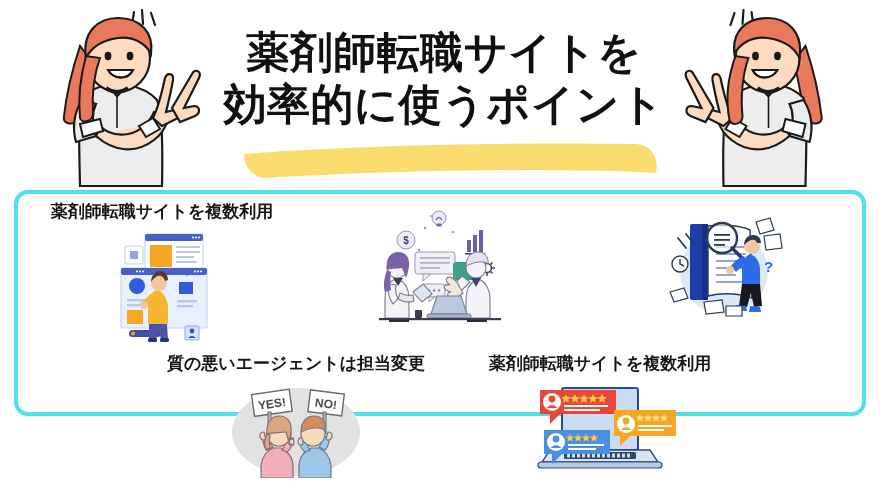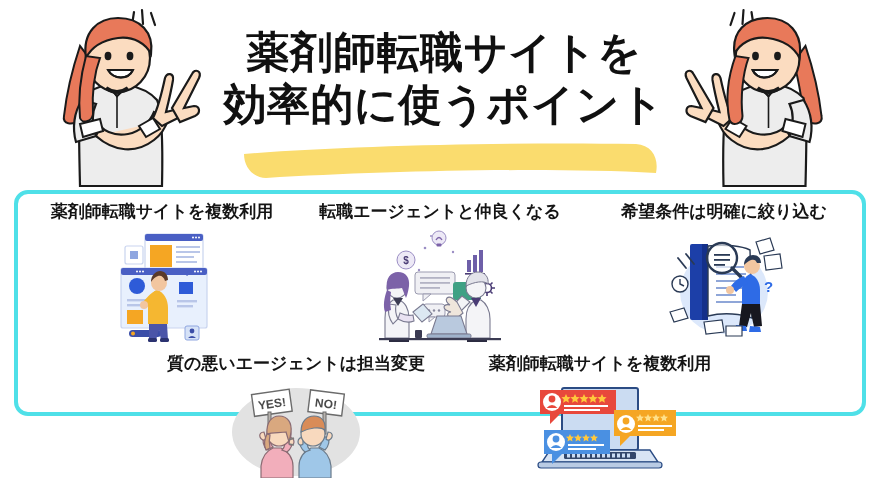--- a/index.html
+++ b/index.html
@@ -194,21 +194,20 @@
             <path d="M46 94 l18 0 l1 16 l-7 0 l-2 -10 l-3 10 l-7 0 Z" fill="#4B55A8"></path>
             <rect x="45" y="108" width="9" height="4" rx="1.6" fill="#2B3270"></rect>
             <rect x="57" y="108" width="9" height="4" rx="1.6" fill="#2B3270"></rect>
             <circle cx="56" cy="53" r="8" fill="#F2C6A0"></circle>
             <path d="M48 52 c0 -7 5 -11 9 -11 c5 0 8 4 8 9 l-3 1 c-1 -4 -4 -6 -7 -5 c-3 1 -5 3 -7 6 Z" fill="#5B3A2A"></path>
           </svg>
         </div>
       </div>
 
       <div class="cell c2">
-        <div class="lbl">転職エージェントと仲良くなる</div>
         <div class="art-wrap">
           <svg class="art" width="130" height="112" viewBox="0 0 130 112">
 
             <circle cx="64" cy="8" r="7" fill="#EDE9F6" stroke="#9B8EC4" stroke-width="1"></circle>
             <path d="M61 10 q3 -5 6 0" fill="none" stroke="#7C62A8" stroke-width="1.4"></path>
             <rect x="61.5" y="13.5" width="5" height="3" rx="1" fill="#7C62A8"></rect>
 
             <g fill="#9B8EC4">
                 <circle cx="50" cy="18" r="1.3"></circle>
                 <circle cx="78" cy="22" r="1.2"></circle>
@@ -273,21 +272,20 @@
             <rect x="52" y="104" width="44" height="4" rx="1.6" fill="#9FB2CB" stroke="#7a7a90" stroke-width="1"></rect>
 
             <rect x="4" y="108" width="122" height="2.2" fill="#3B3B52"></rect>
 
             <rect x="40" y="100" width="7" height="8" rx="1" fill="#3B3B52"></rect>
           </svg>
         </div>
       </div>
 
       <div class="cell c3">
-        <div class="lbl">希望条件は明確に絞り込む</div>
         <div class="art-wrap">
           <svg class="art" width="120" height="112" viewBox="0 0 120 112">
 
             <ellipse cx="60" cy="62" rx="44" ry="42" fill="#DCE8FB"></ellipse>
 
             <rect x="26" y="14" width="14" height="76" rx="2" fill="#1C3FA8"></rect>
             <rect x="38" y="14" width="6" height="76" fill="#14308A"></rect>
 
             <path d="M44 16 C62 14 78 16 86 20 L88 88 C78 84 60 82 44 86 Z" fill="#ffffff" stroke="#2A3A55" stroke-width="1.4"></path>
             <g fill="#8FA6D8">

